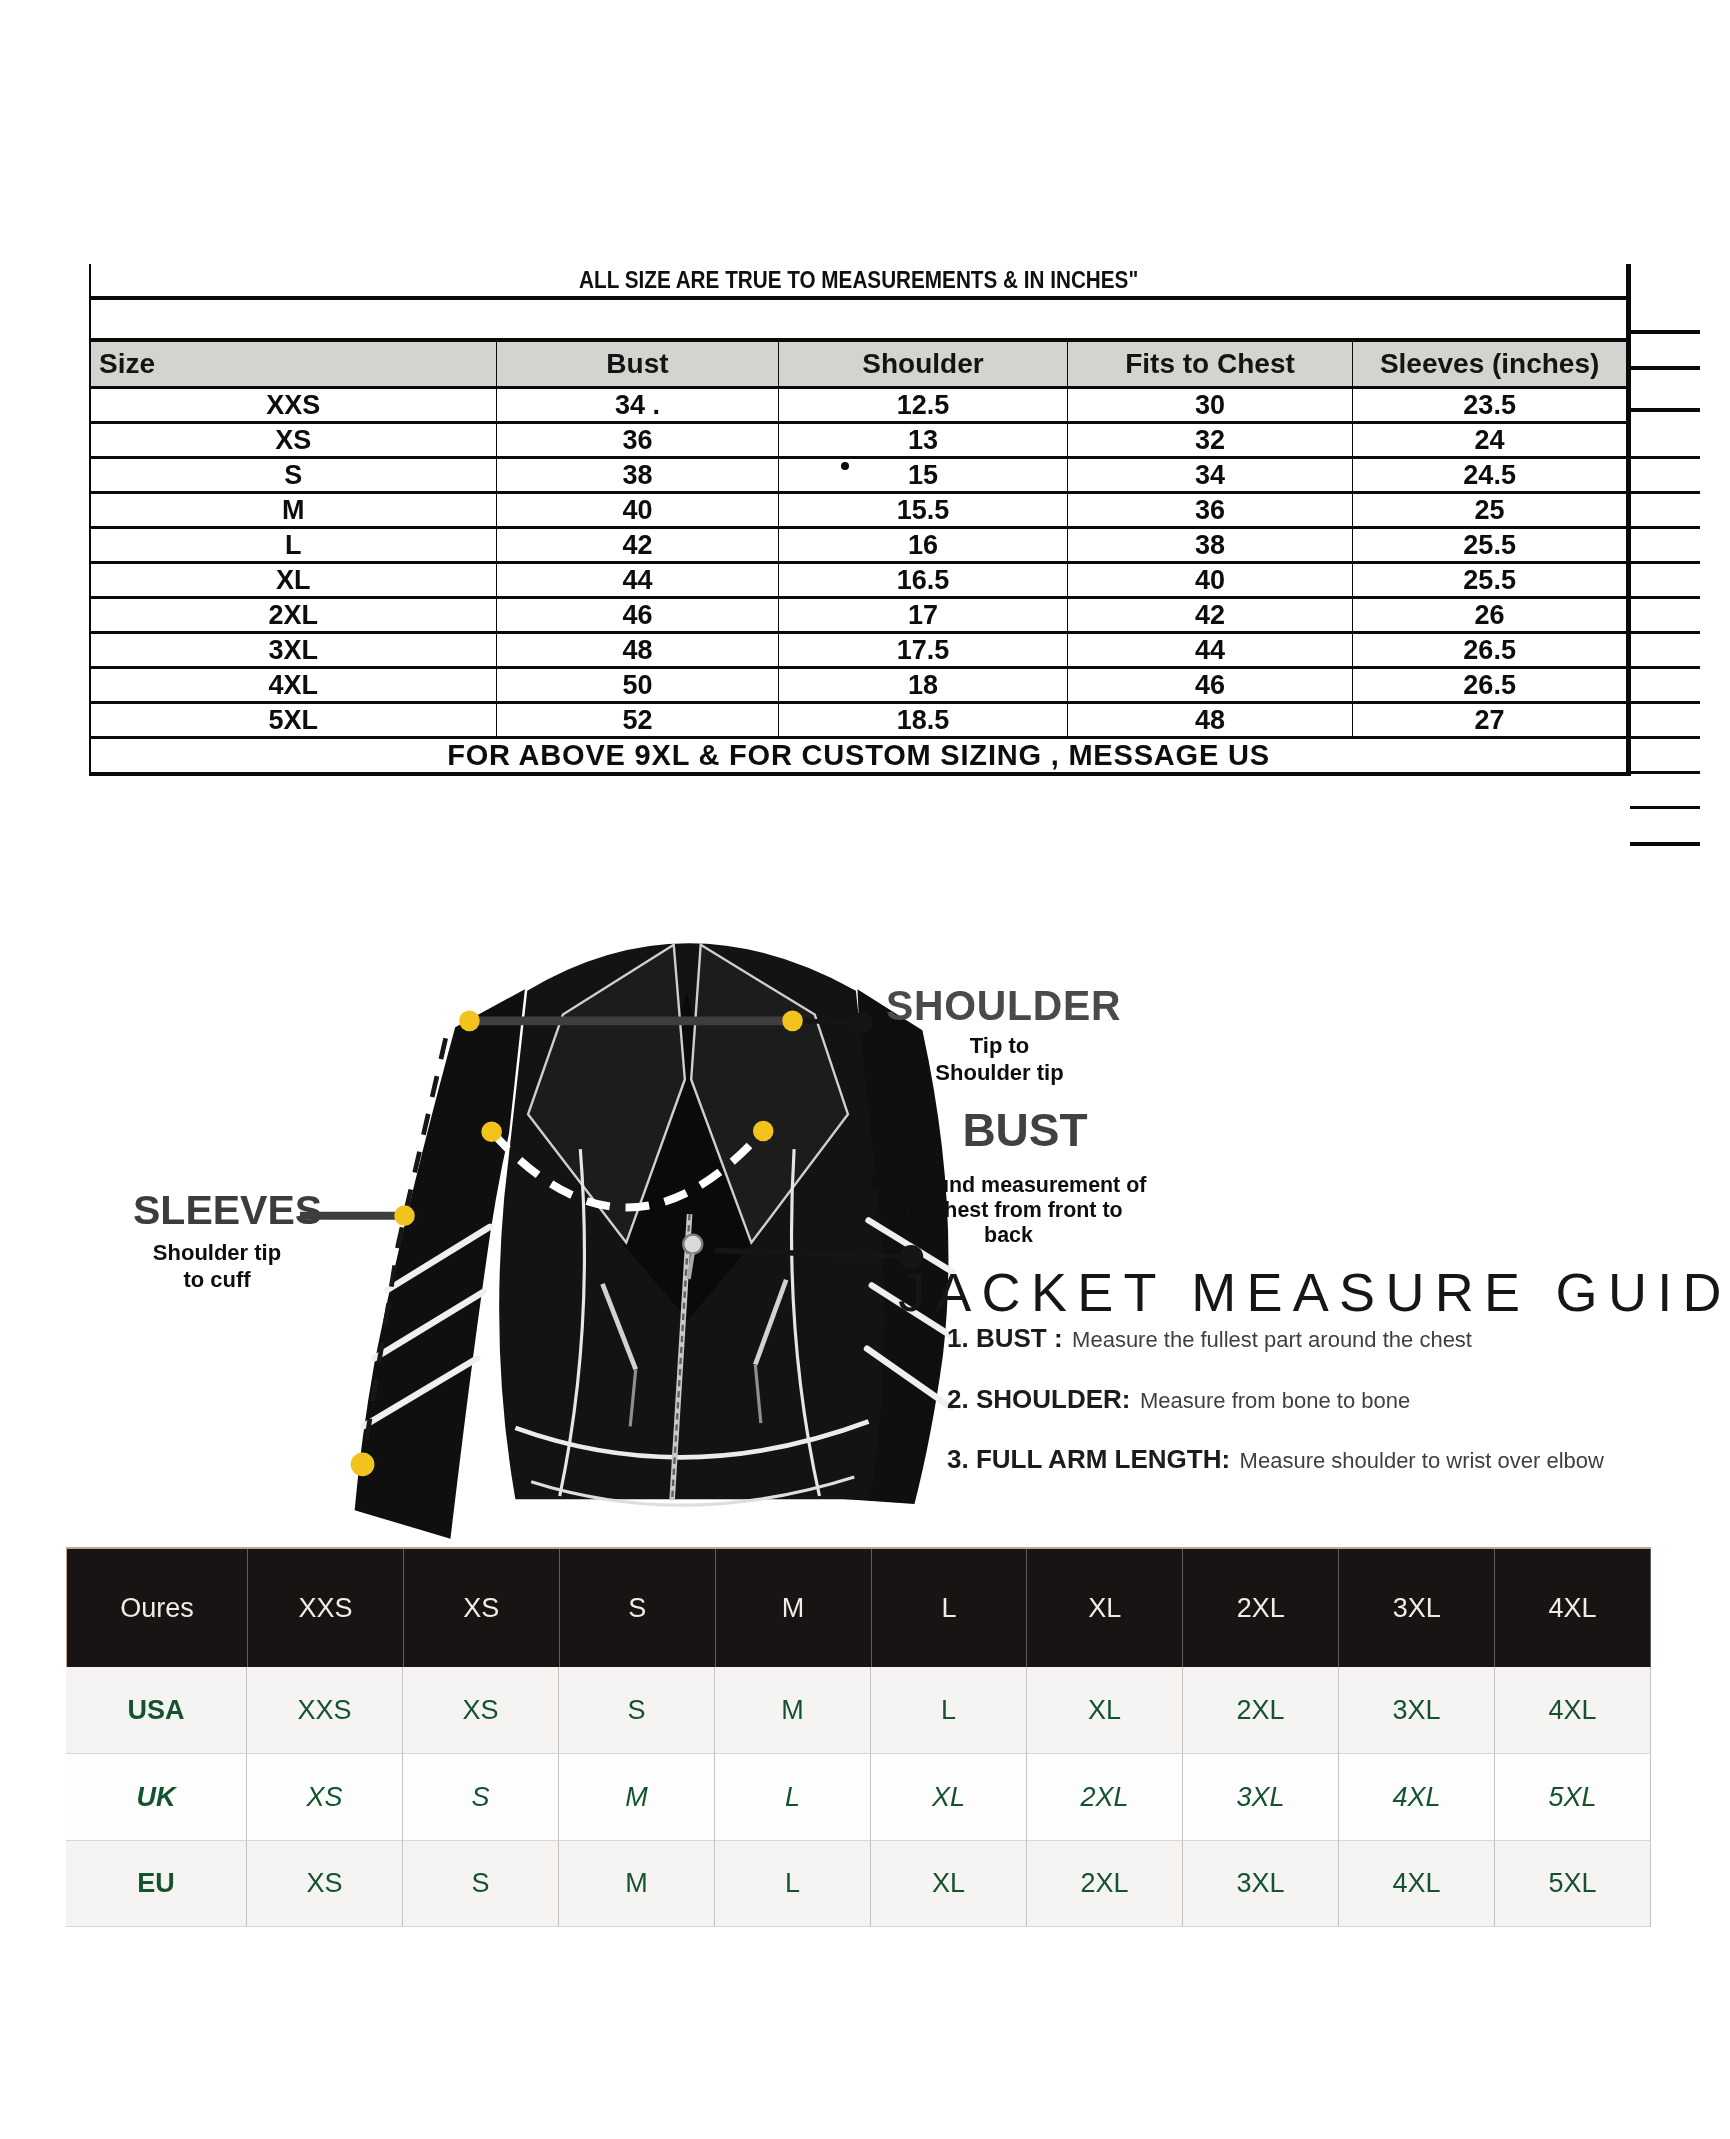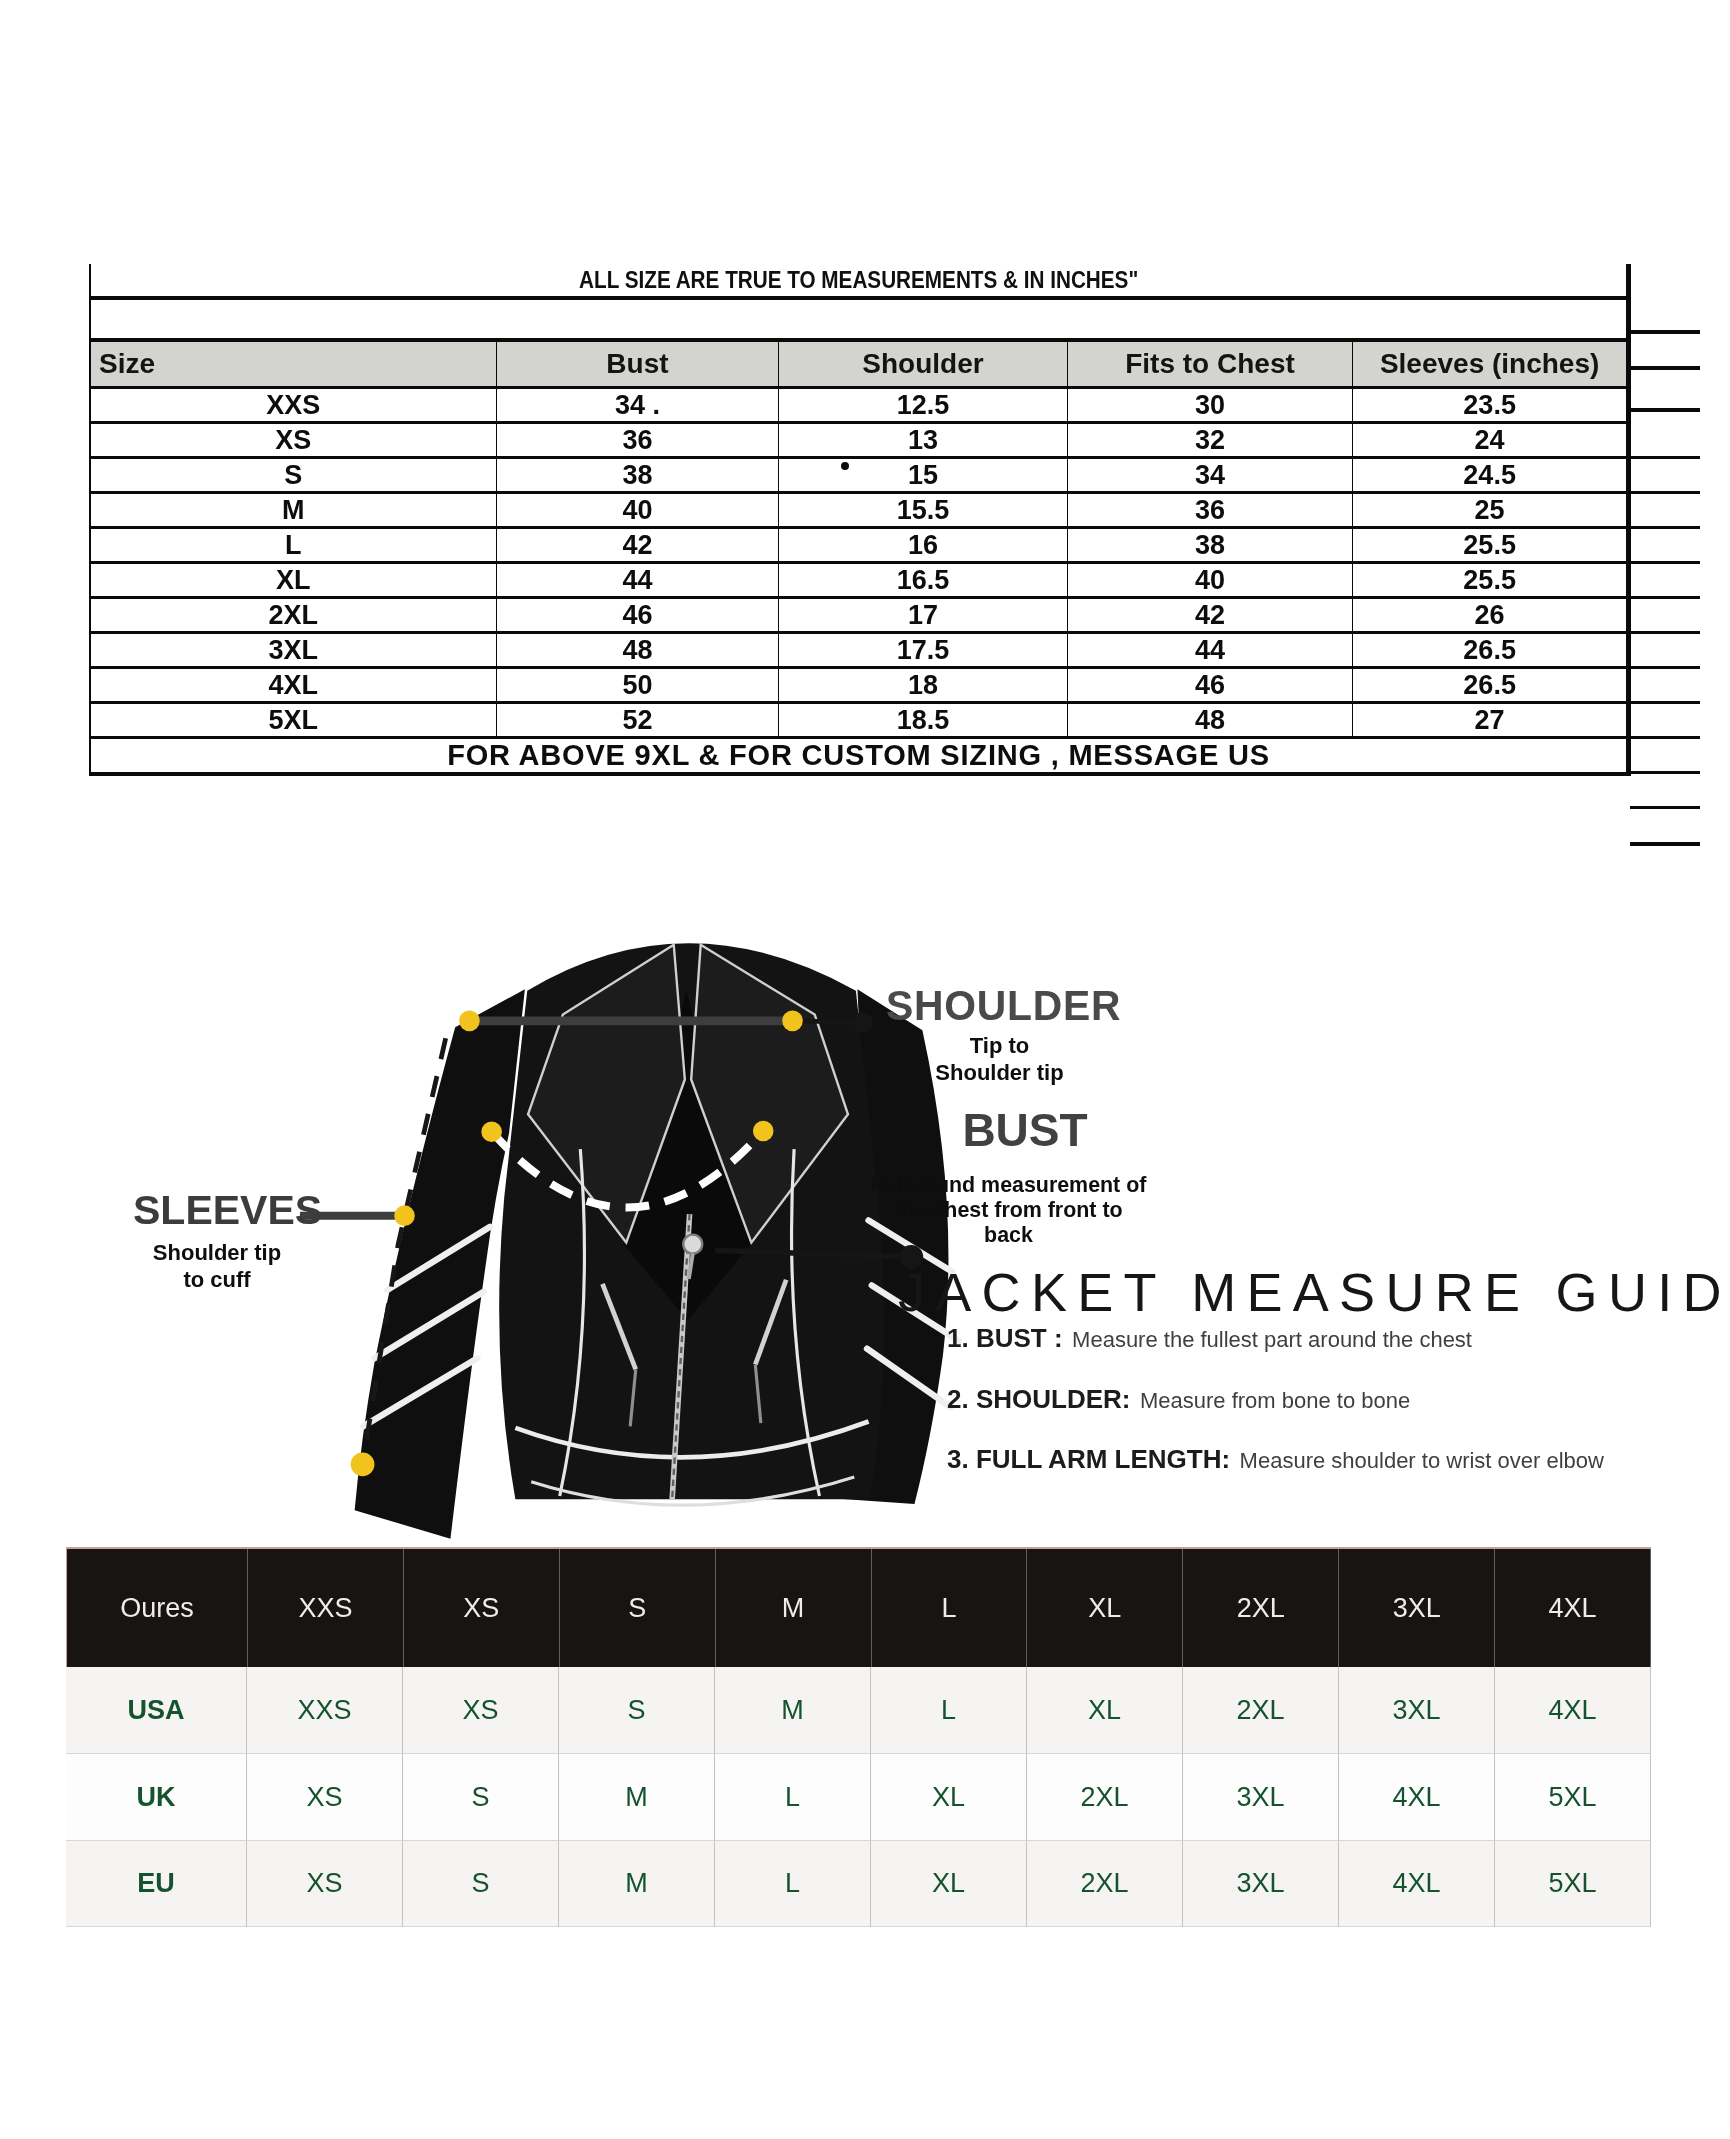--- a/index.html
+++ b/index.html
@@ -65,21 +65,21 @@
   .conv-table { position:absolute; left:66px; top:1547px; width:1585px; }
   .conv-header { display:grid; grid-template-columns:181px repeat(9,1fr); height:120px;
     background:#171413; border-top:2.4px solid #c9a193; border-left:1.6px solid #c9a193; box-sizing:border-box; }
   .conv-header > div { display:flex; align-items:center; justify-content:center;
     color:#f2ece7; font-size:27px; font-weight:400; border-right:1.6px solid rgba(215,215,215,.38); }
   .conv-row { display:grid; grid-template-columns:181px repeat(9,1fr); box-sizing:border-box; }
   .conv-row > div { display:flex; align-items:center; justify-content:center; font-size:27px;
     color:#14532d; border-right:1.6px solid #c6c2c0; border-bottom:1.6px solid #d9d7d5;text-align:center; }
   .conv-row > div:first-child { font-weight:700; }
   .conv-row.r1, .conv-row.r3 { background:#f5f4f3; }
-  .conv-row.r2 { background:#fdfdfd; }
+  .conv-row.r2 { background:#fdfdfd;font-style:italic; }
   .conv-row.r1 > div, .conv-row.r2 > div { height:86px; }
   .conv-row.r3 > div { height:85px; }
 </style>
 </head>
 <body>
 
 <div class="top-block">
   <div class="subtitle-bar">
     <div class="subtitle-text">ALL SIZE ARE TRUE TO MEASUREMENTS &amp; IN INCHES"</div>
   </div>

